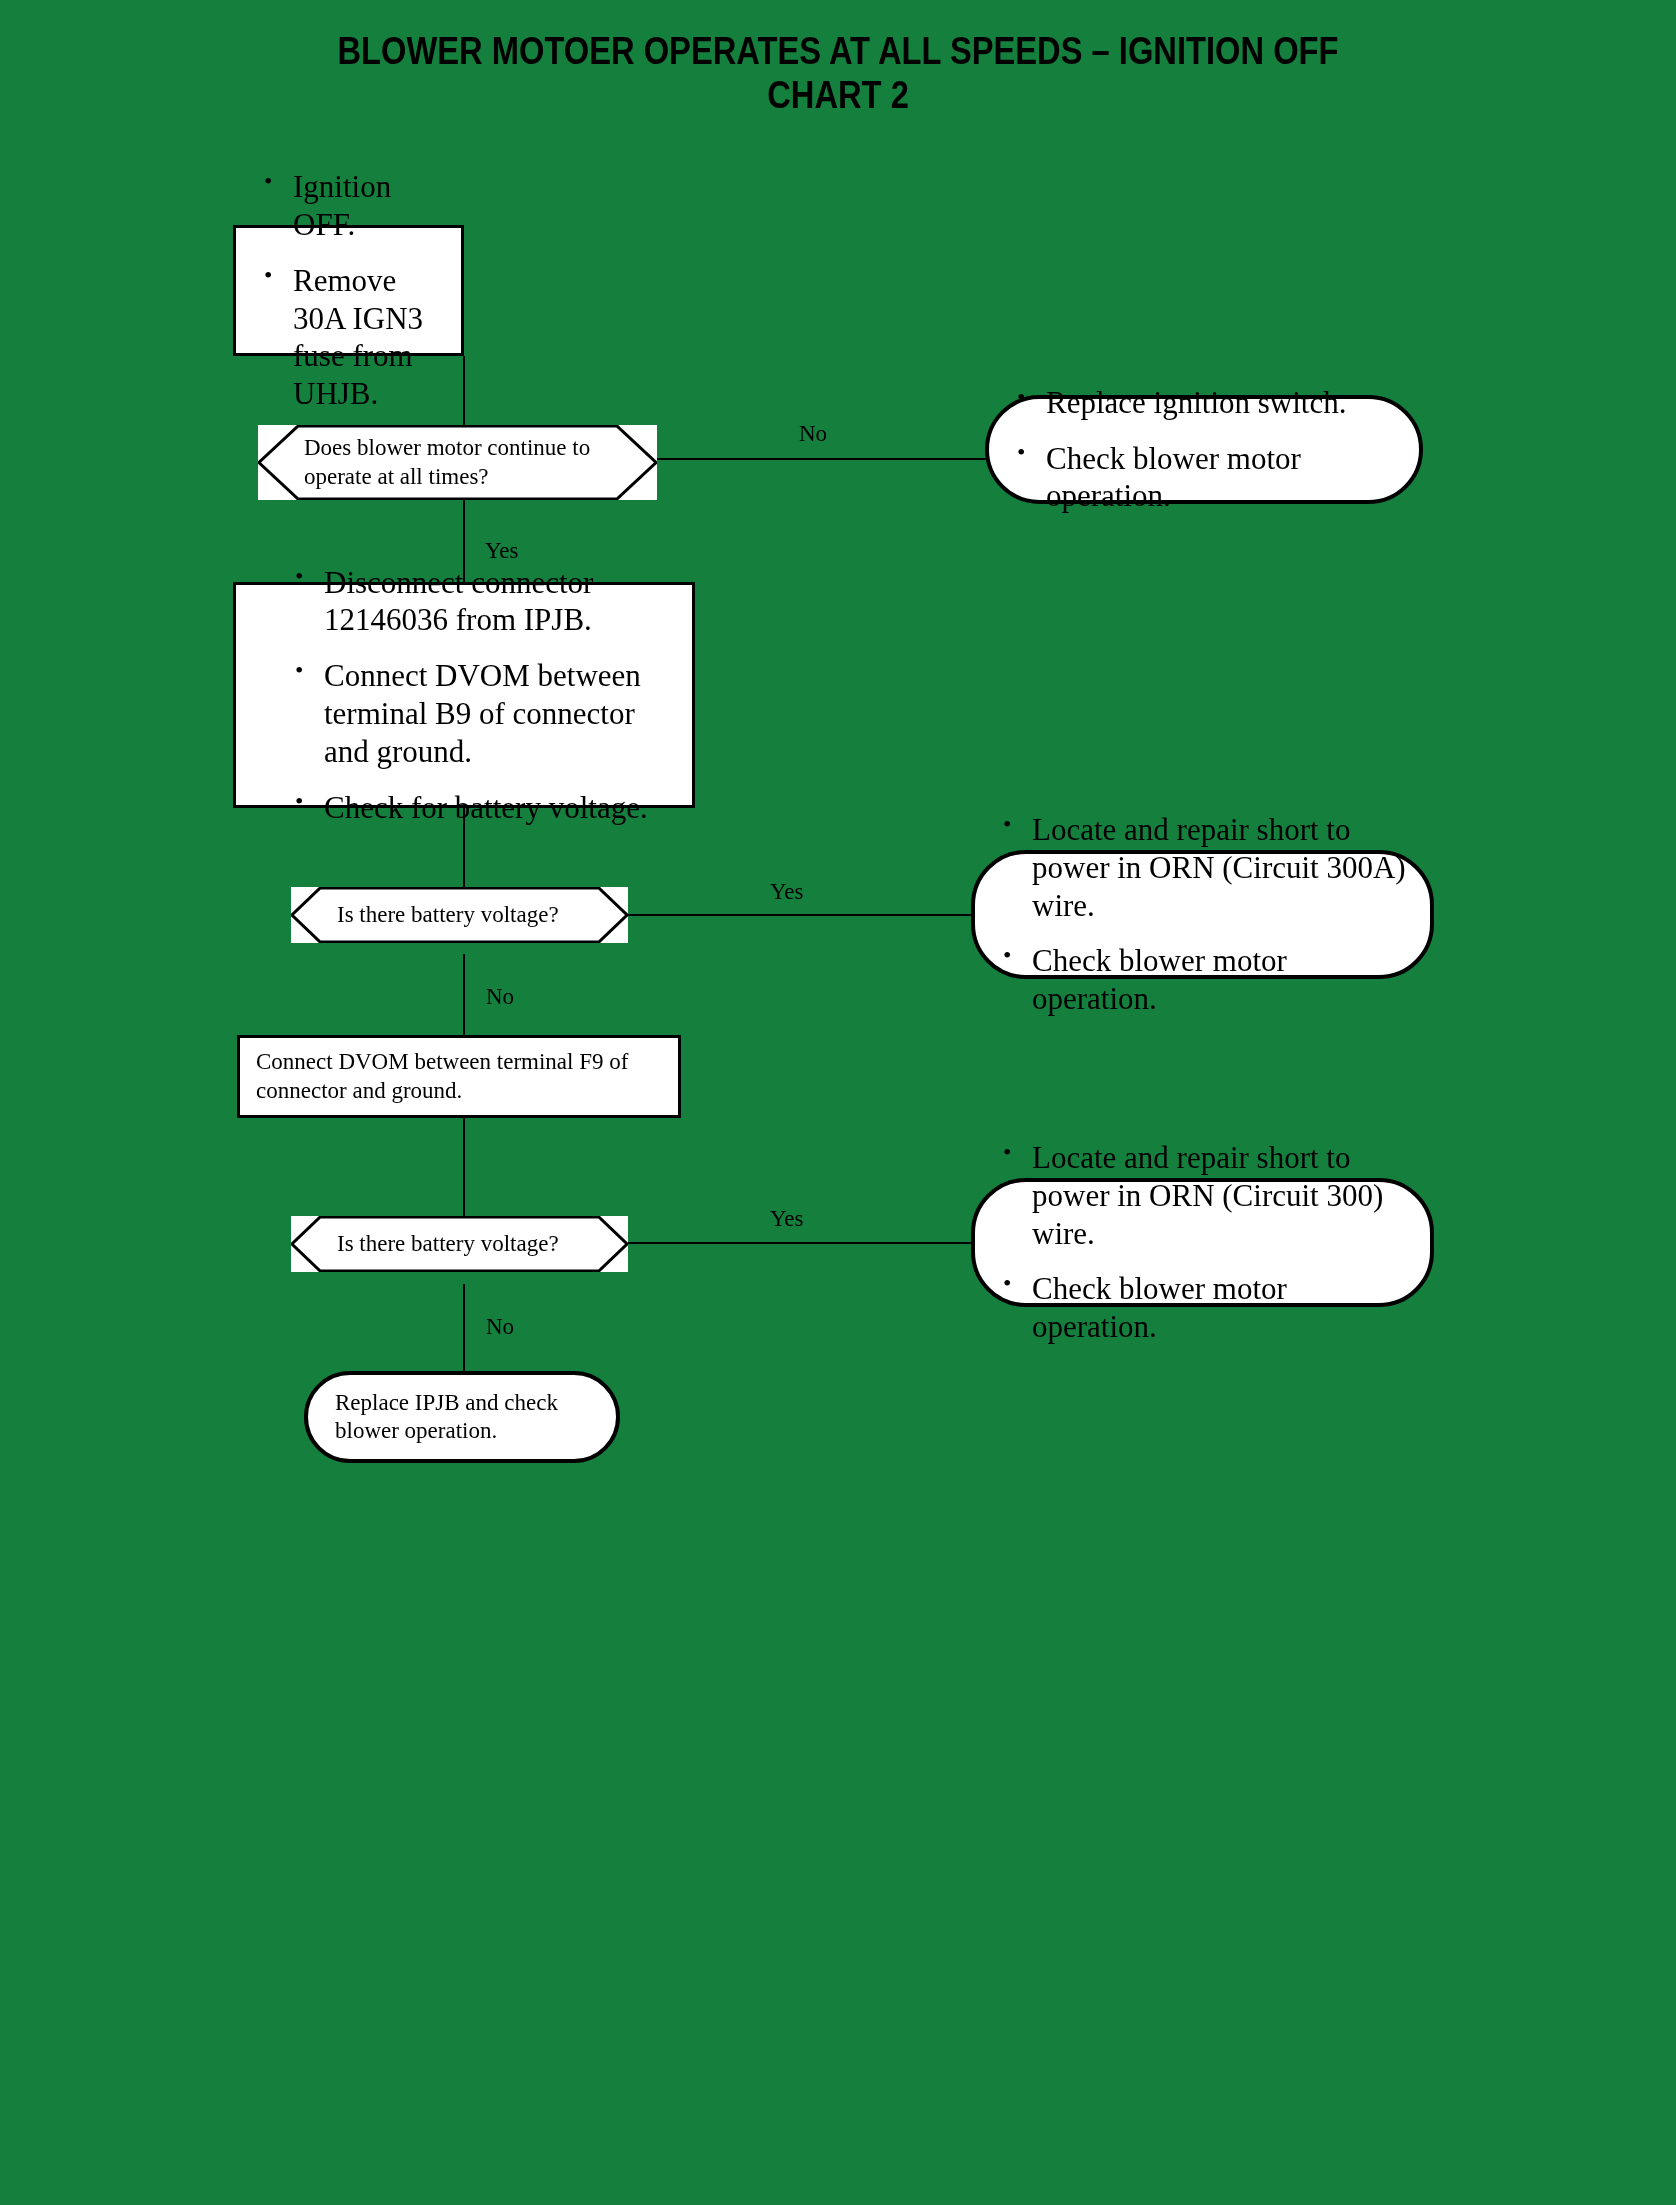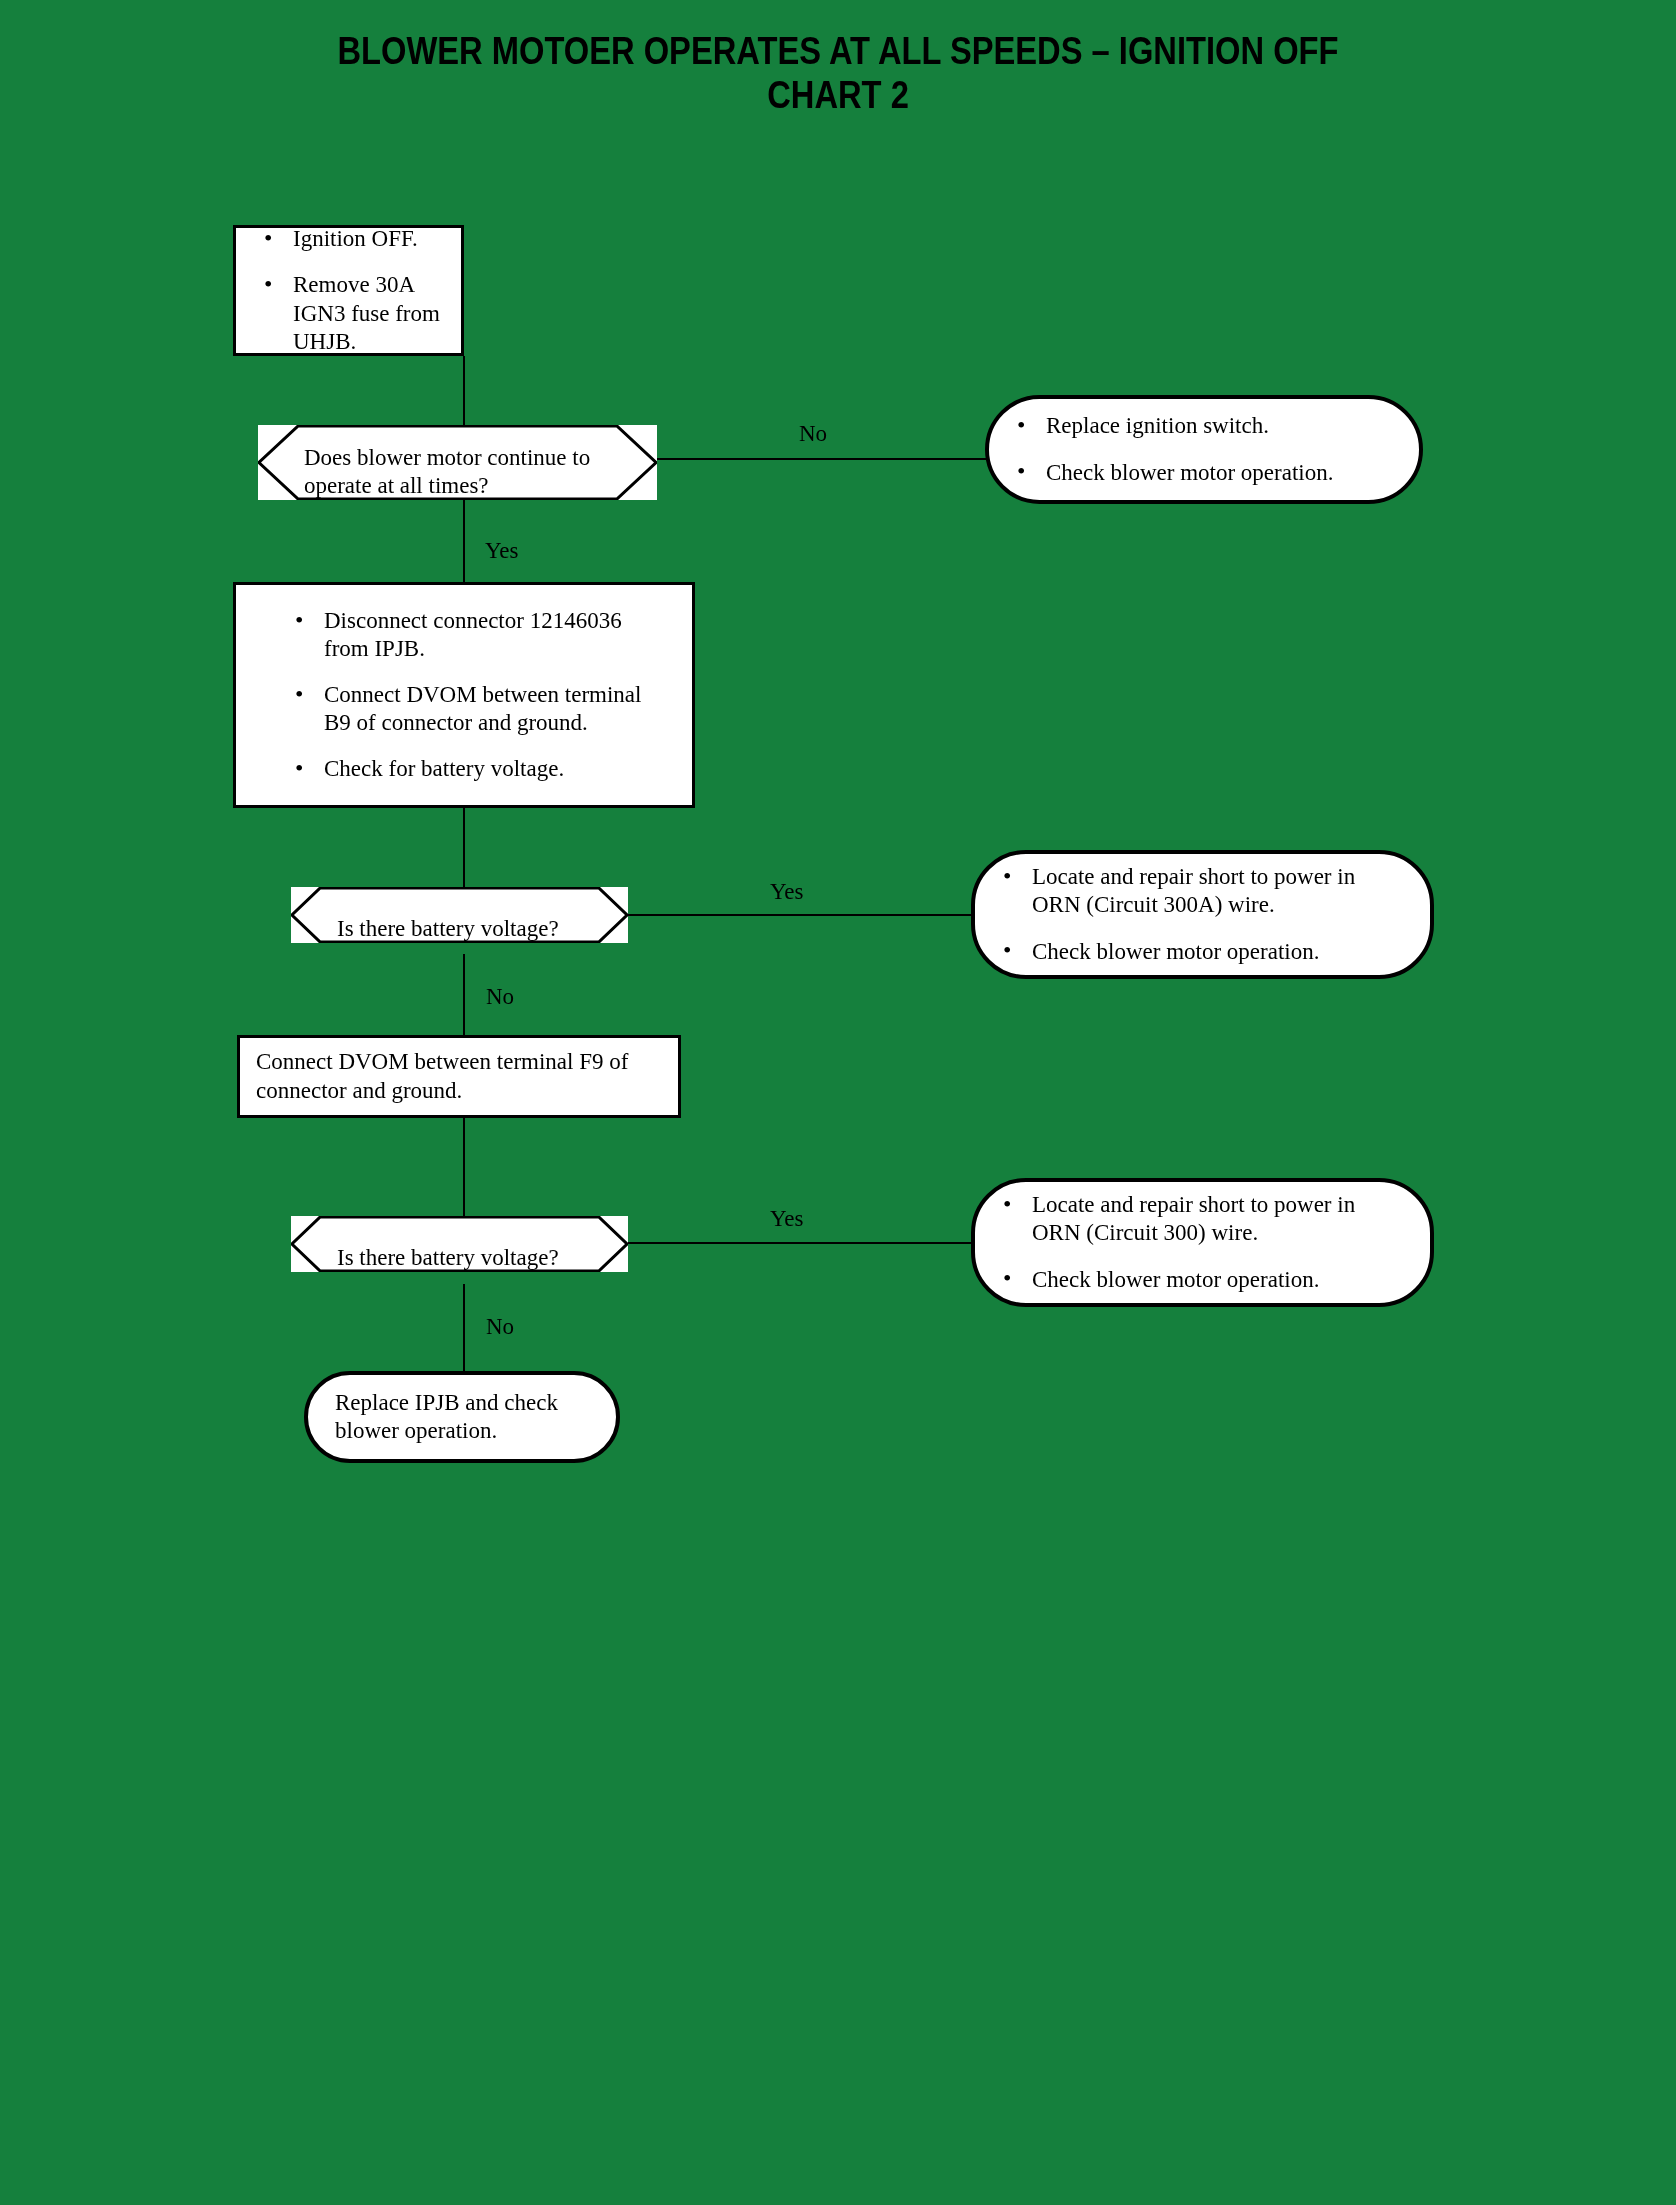--- a/index.html
+++ b/index.html
@@ -57,21 +57,21 @@
     border: 4.9px solid #000000;
     border-radius: 55px;
     display: flex;
     flex-direction: column;
     justify-content: center;
   }
 
   
   .decision {
     display: flex;
-    align-items: flex-end;
+    align-items: center;
   }
   .decision svg {
     position: absolute;
     left: 0;
     top: 0;
     width: 100%;
     height: 100%;
   }
   .decision .dec-text {
     position: relative;
@@ -84,21 +84,21 @@
 
   
   ul.blist {
     list-style: none;
     margin: 0;
     padding: 0 20.7px 0 23px;
   }
   ul.blist > li {
     position: relative;
     padding-left: 34px;
-    font-size: 23px;
+    font-size: 31px;
     line-height: 1.22;
     margin: 0;
   }
   ul.blist > li + li {
     margin-top: 18px;
   }
   ul.blist > li::before {
     content: "\2022";
     position: absolute;
     left: 4.9px;

